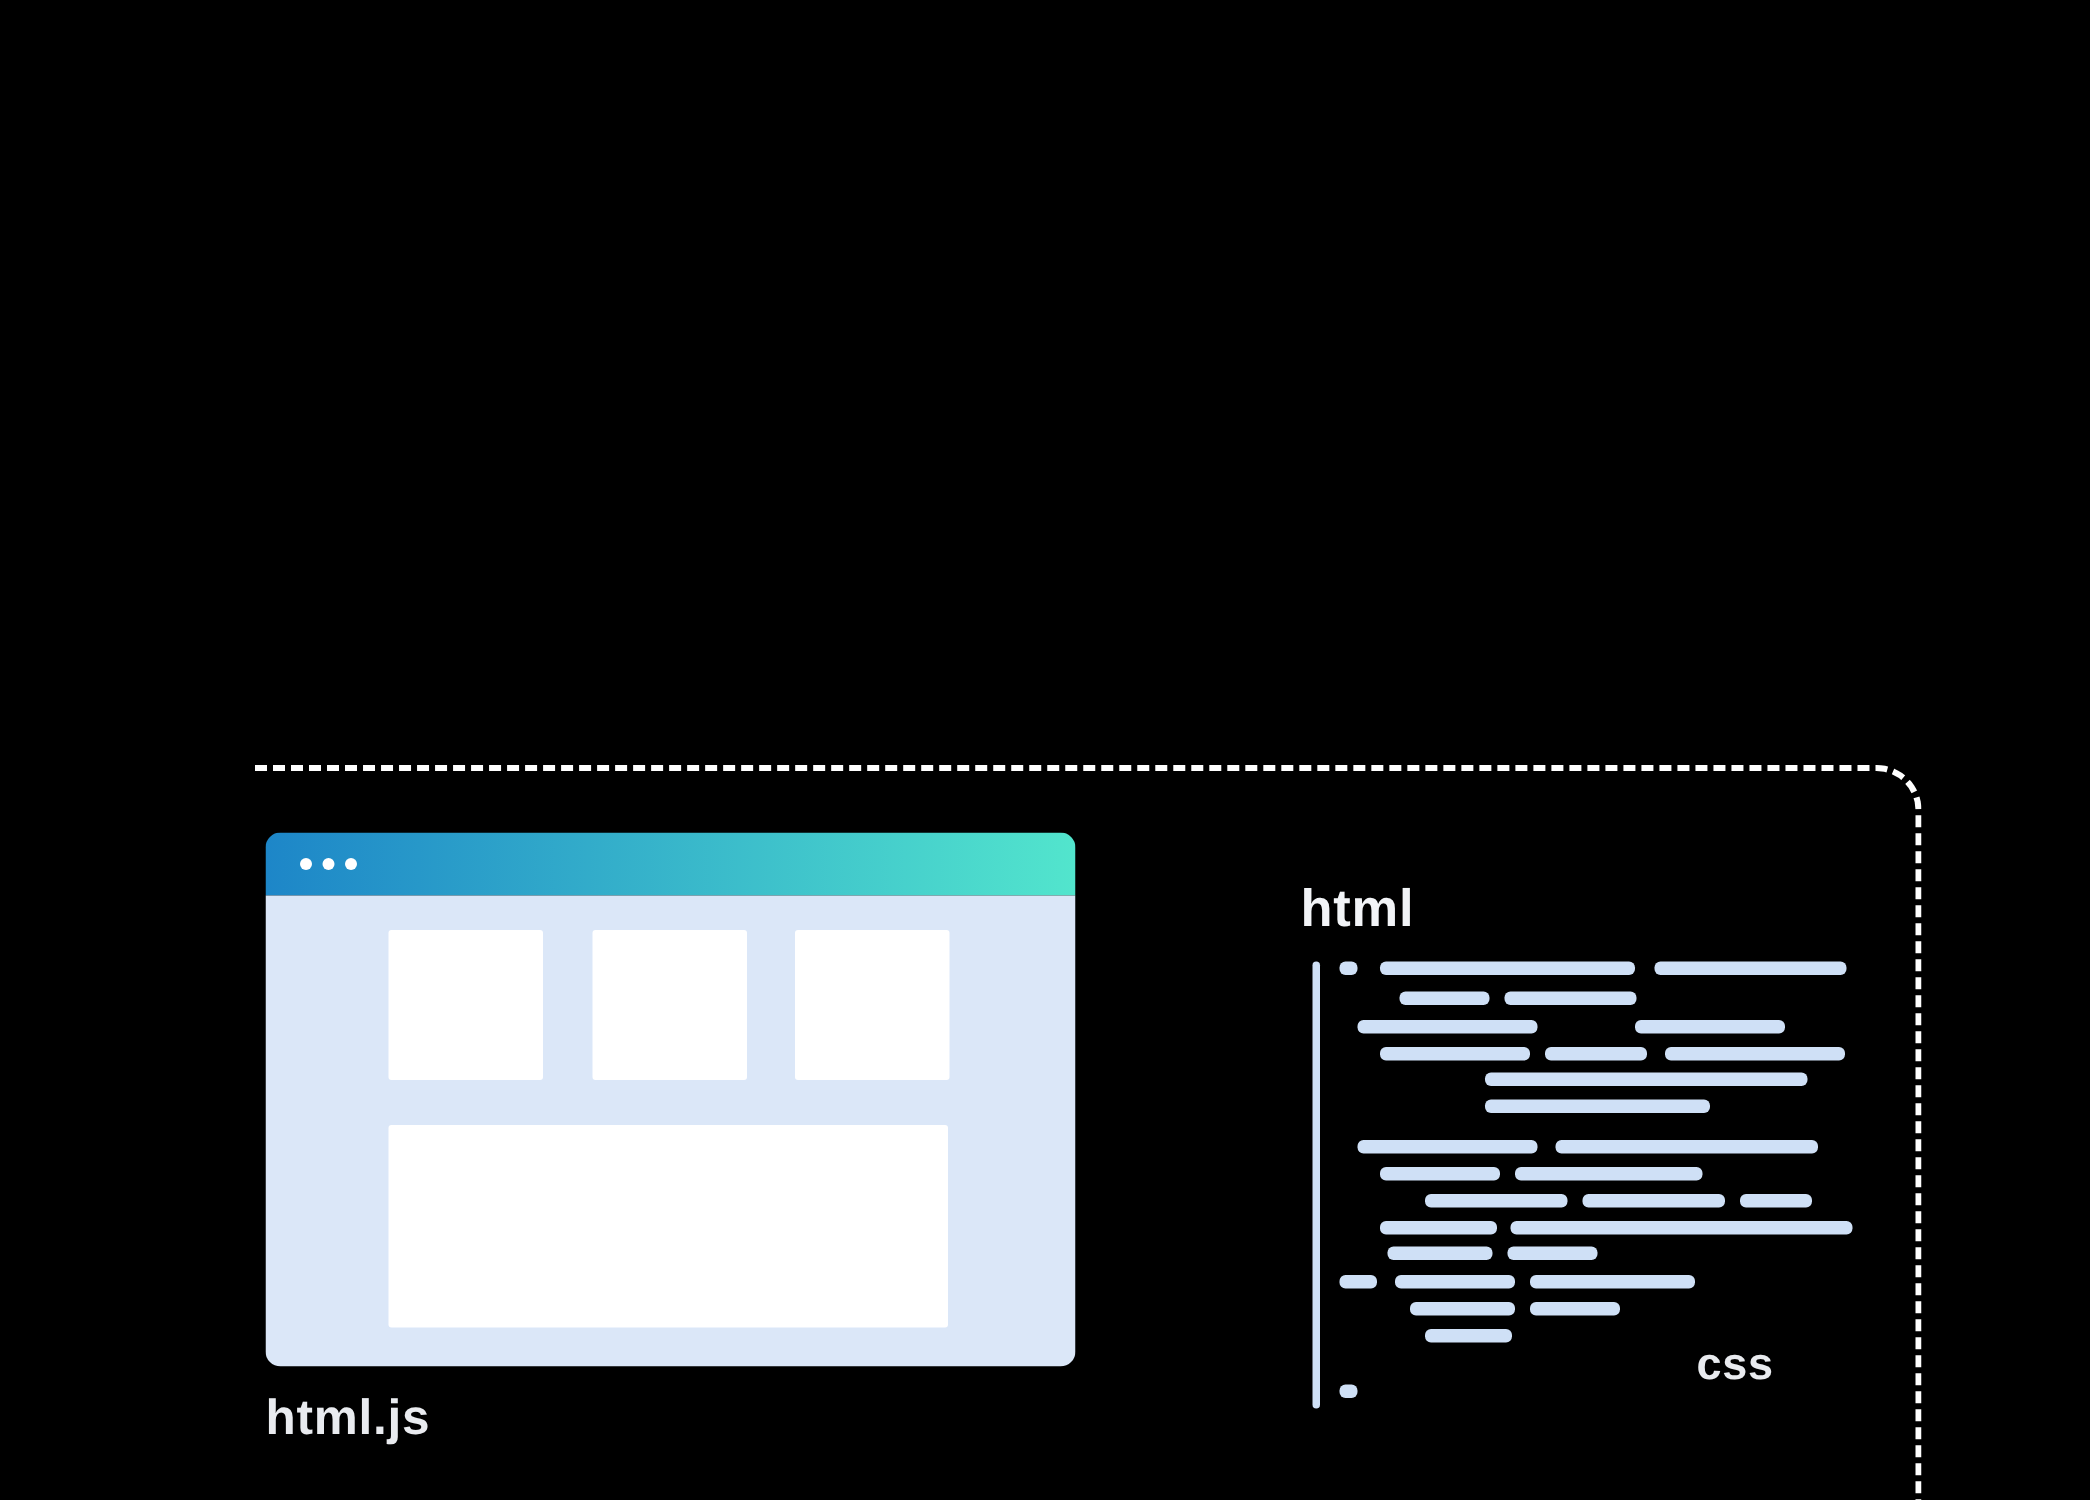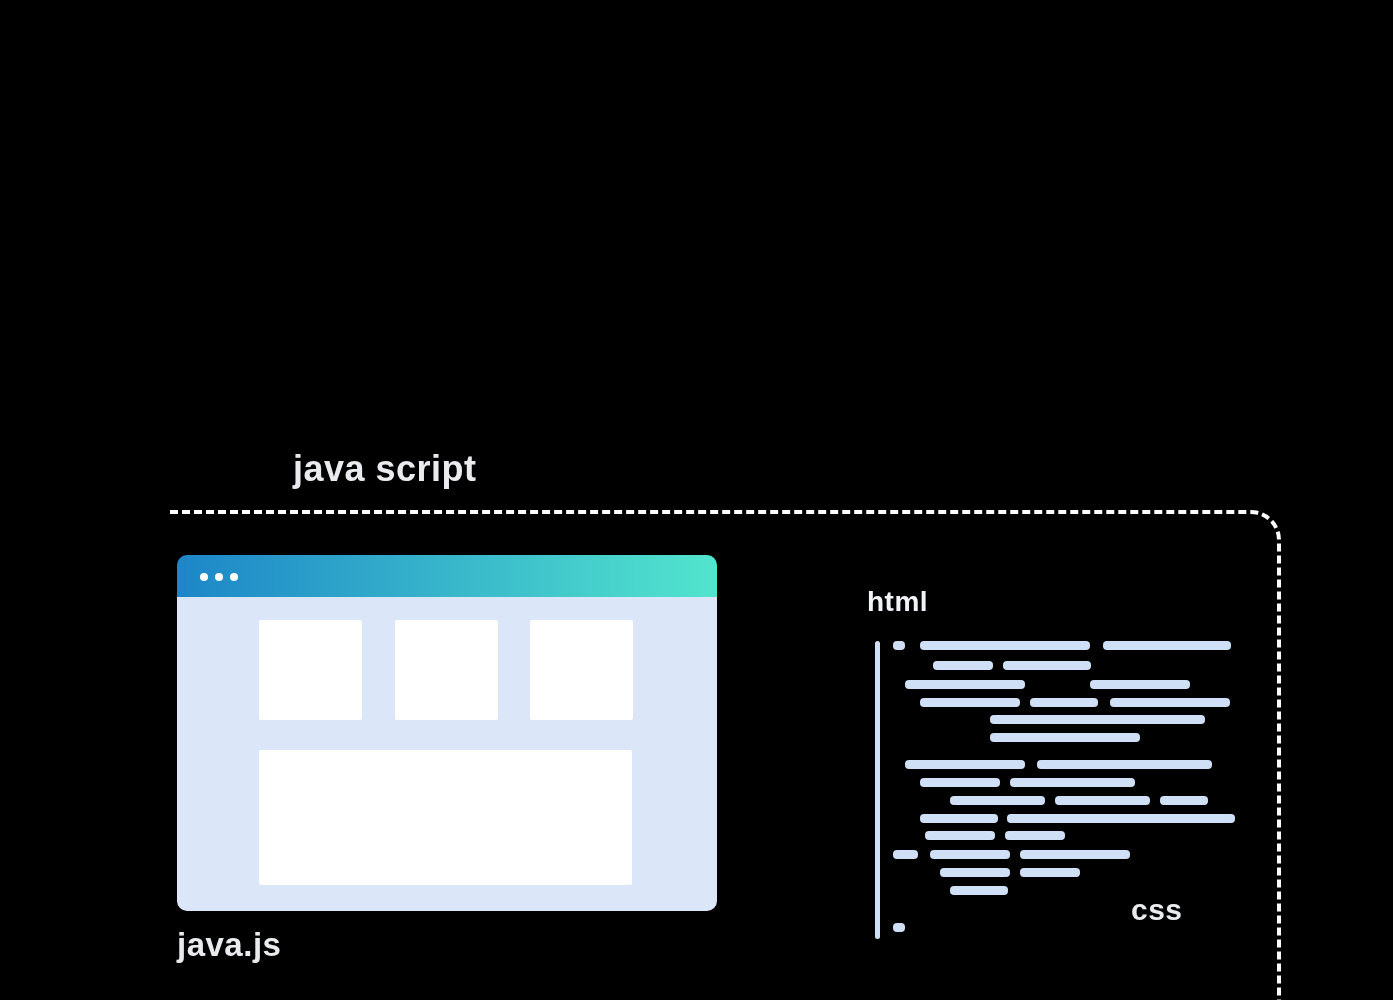--- a/index.html
+++ b/index.html
@@ -19,21 +19,21 @@
     inset: 0;
   }
   .label {
     position: absolute;
     font-weight: 700;
     color: var(--label-text, #e9ebef);
     letter-spacing: 0.5px;
   }
   .label-javascript { left: 293px; top: 448px; font-size: 36px; }
   .label-nodejs     { left: 177px; top: 926px; font-size: 33px; }
-  .label-html       { left: 867px; top: 586px; font-size: 28px; color: #f2f4f7; }
+  .label-html       { left: 867px; top: 586px; font-size: 35px; color: #f2f4f7; }
   .label-css        { left: 1118px; top: 893px; font-size: 30px; margin-left: 13px; }
 
   .dashed-boundary {
     position: absolute;
     left: 170px;
     top: 510px;
     width: 1107px;
     height: 540px;
     border-top: 4px dashed var(--dashed-line, #fff);
     border-right: 4px dashed var(--dashed-line, #fff);
@@ -111,37 +111,36 @@
     height: 9px;
     border-radius: 4px;
     background: var(--code-bar, #cfe0f6);
   }
 </style>
 </head>
 <body>
 
 <div class="stage">
 
-  <div class="label label-javascript">java script</div>
 
   <div class="dashed-boundary"></div>
 
   <div class="browser-window">
     <div class="browser-titlebar">
       <span><span class="window-dot"></span><span class="window-dot"></span><span class="window-dot"></span></span>
     </div>
     <div class="browser-body">
       <div class="ph-square s1"></div>
       <div class="ph-square s2"></div>
       <div class="ph-square s3"></div>
       <div class="ph-rect"></div>
     </div>
   </div>
 
-  <div class="label label-nodejs">java.js</div>
+  <div class="label label-nodejs">html.js</div>
 
   <div class="label label-html">html</div>
 
   <div class="code-block">
     <div class="code-indent-line"></div>
     <div>
         <div class="code-bar" style="left: 18px; top: 0px; width: 12px;"></div>
         <div class="code-bar" style="left: 45px; top: 0px; width: 170px;"></div>
         <div class="code-bar" style="left: 228px; top: 0px; width: 128px;"></div>
         <div class="code-bar" style="left: 58px; top: 20px; width: 60px;"></div>

